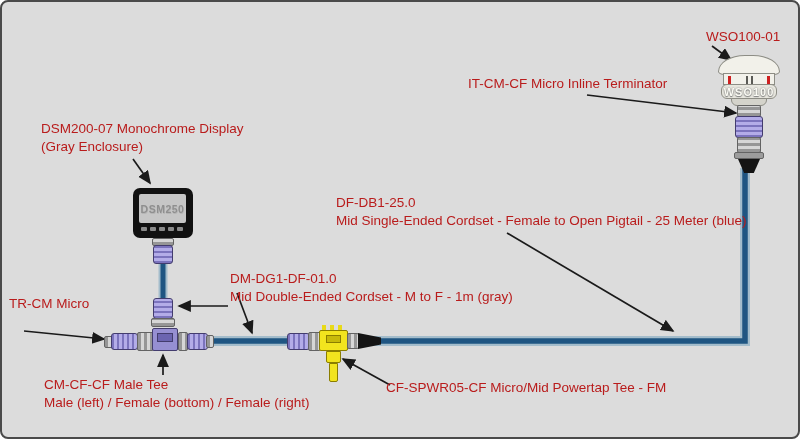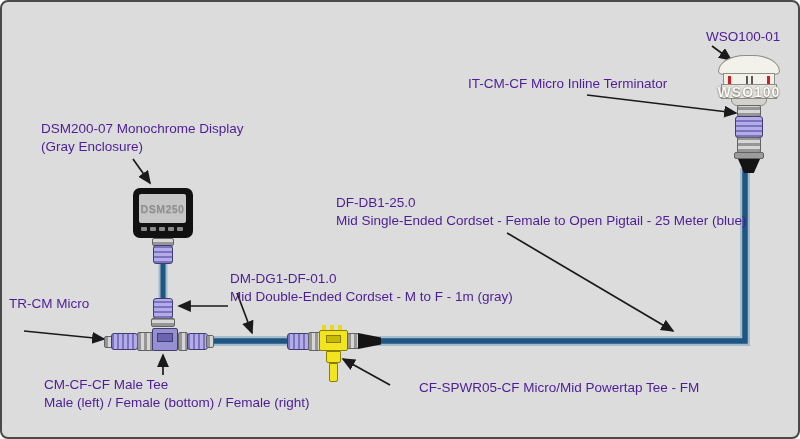--- a/index.html
+++ b/index.html
@@ -2,21 +2,21 @@
 <html><head>
 <meta charset="utf-8">
 <style>
   html,body{margin:0;padding:0;background:#fff;}
   #canvas{
     position:relative;width:796px;height:435px;
     background:#dcdcdc;border:2px solid #4a4a4a;border-radius:8px;
     overflow:hidden;font-family:"Liberation Sans",sans-serif;
   }
   #wires{position:absolute;left:0;top:0;}
-  .lbl{position:absolute;font-size:13.5px;line-height:17.5px;color:#4c1d95;white-space:nowrap;}
+  .lbl{position:absolute;font-size:13.5px;line-height:17.5px;color:#b91c1c;white-space:nowrap;}
   .abs{position:absolute;box-sizing:border-box;}
   
   .pc{background:repeating-linear-gradient(90deg,#7b73bd 0 2px,#b3ace8 2px 5px);
       border:1px solid #433c6e;border-radius:3px;}
   
   .pcv{background:repeating-linear-gradient(0deg,#7b73bd 0 2px,#b3ace8 2px 5px);
       border:1px solid #433c6e;border-radius:3px;}
   .psolid{background:#968fd2;border:1px solid #433c6e;border-radius:2px;}
   
   .gc{background:repeating-linear-gradient(90deg,#969696 0 3px,#d6d6d6 3px 6px);
@@ -27,22 +27,22 @@
   .blackcone{background:#141414;}
   .dsm{background:#111;border-radius:7px;}
   .dsm-screen{position:absolute;left:6px;top:6px;width:47px;height:29px;background:#c6c6c6;
       border-radius:2px;color:#8f8f8f;font-weight:bold;font-size:10.5px;
       text-shadow:0.5px 0.5px 0 #b5b5b5;display:flex;align-items:center;justify-content:center;
       letter-spacing:0.5px;}
   .dsm-btns{position:absolute;left:8px;top:39px;width:44px;display:flex;gap:3px;}
   .dsm-btns span{display:block;width:6px;height:4px;background:#8a8a8a;border-radius:1px;}
   .wso-part{background:#f2f1ea;border:1px solid #8d8d85;}
   .wso-name{display:flex;align-items:center;justify-content:center;
-      font-size:14px;font-weight:bold;letter-spacing:1px;color:#fbfbf4;
-      text-shadow:0 0 2px #6e6e6e, 0 1px 1px #888;}
+      font-size:11px;font-weight:bold;letter-spacing:1px;color:#fbfbf4;
+      text-shadow:0 0 2px #6e6e6e, 0 1px 1px #888;border-radius:6px;}
   .redmark{position:absolute;width:3px;height:8px;background:#cf2020;}
   .slot{position:absolute;width:2px;height:8px;background:#5a5a55;}
 </style>
 </head>
 <body>
 
 <div id="canvas">
 
   <svg id="wires" width="796" height="435" viewBox="0 0 796 435">
     <defs>
@@ -161,17 +161,17 @@
 
   <div class="lbl" style="left:7px;top:293px;">
     <div>TR-CM Micro</div>
   </div>
 
   <div class="lbl" style="left:42px;top:374px;">
     <div>CM-CF-CF Male Tee</div>
     <div>Male (left) / Female (bottom) / Female (right)</div>
   </div>
 
-  <div class="lbl" style="left:384px;top:377px;margin-left:33px;">
+  <div class="lbl" style="left:384px;top:377px;">
     <div>CF-SPWR05-CF Micro/Mid Powertap Tee - FM</div>
   </div>
 
 </div>
 
 </body></html>

